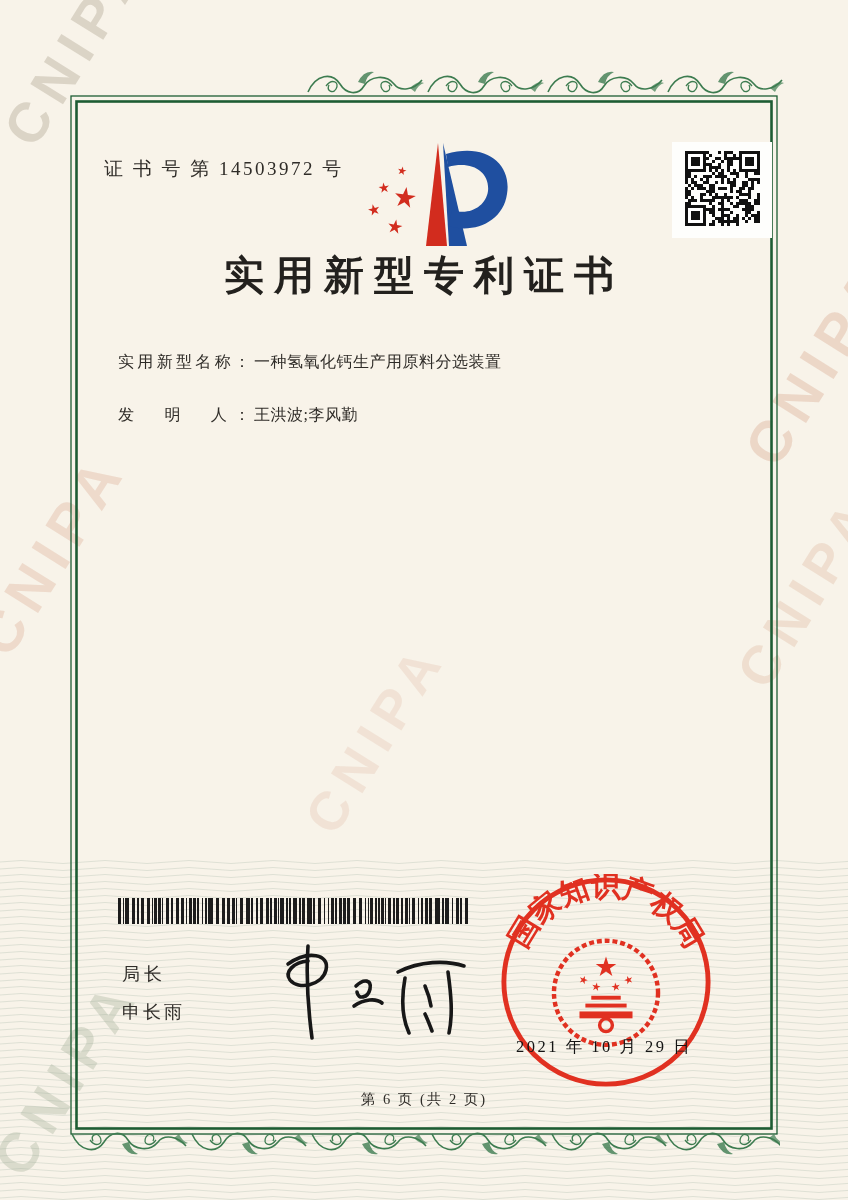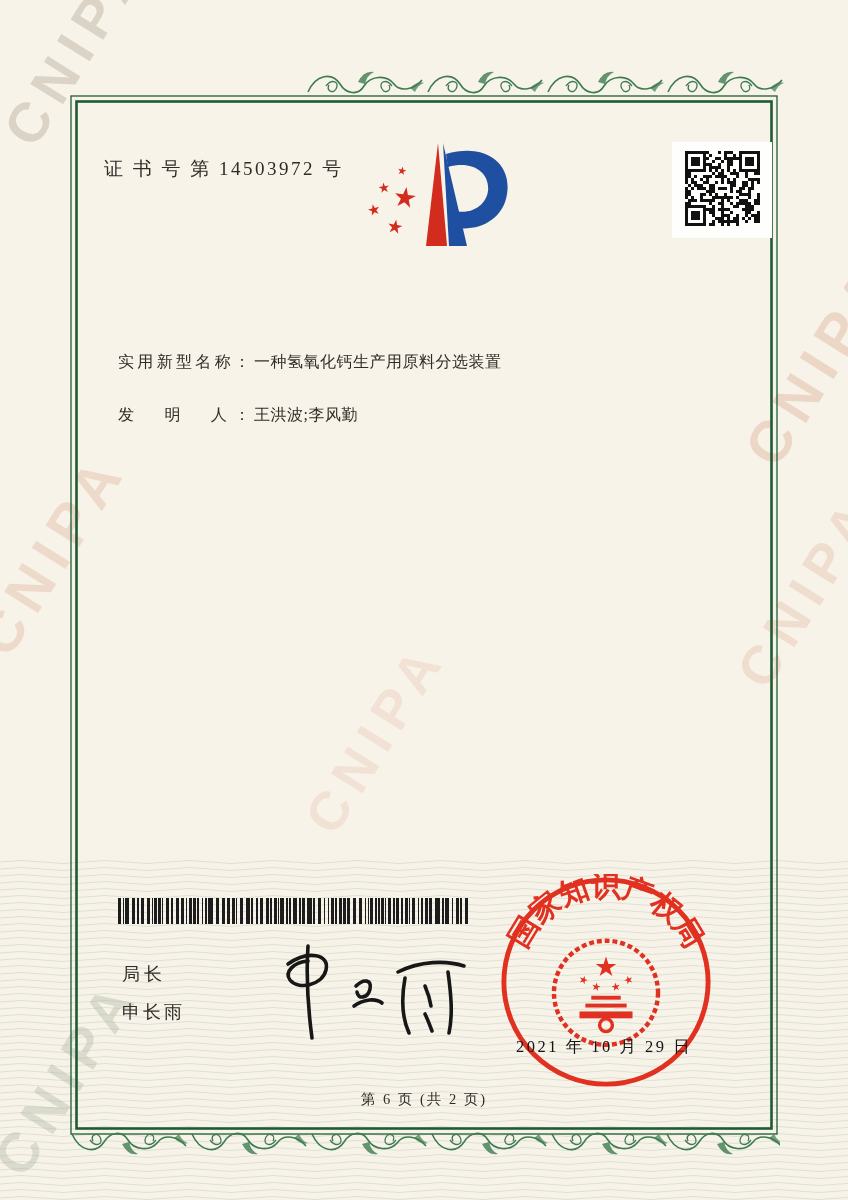--- a/index.html
+++ b/index.html
@@ -404,20 +404,21 @@
           <rect x="6" y="6" width="9" height="9" fill="#111"></rect>
           <rect x="54" y="0" width="21" height="21" fill="#111"></rect>
           <rect x="57" y="3" width="15" height="15" fill="#fff"></rect>
           <rect x="60" y="6" width="9" height="9" fill="#111"></rect>
           <rect x="0" y="54" width="21" height="21" fill="#111"></rect>
           <rect x="3" y="57" width="15" height="15" fill="#fff"></rect>
           <rect x="6" y="60" width="9" height="9" fill="#111"></rect>
         </svg></div>
     </div>
 
+  <div class="abs title">实用新型专利证书</div>
 
   <div class="frow" style="top:352px">
     <span class="flabel">实用新型名称：</span>
     <span class="fvalue">一种氢氧化钙生产用原料分选装置</span>
   </div>
   <div class="frow" style="top:405px">
     <span class="flabel">发　明　人：</span>
     <span class="fvalue">王洪波;李风勤</span>
   </div>
 

